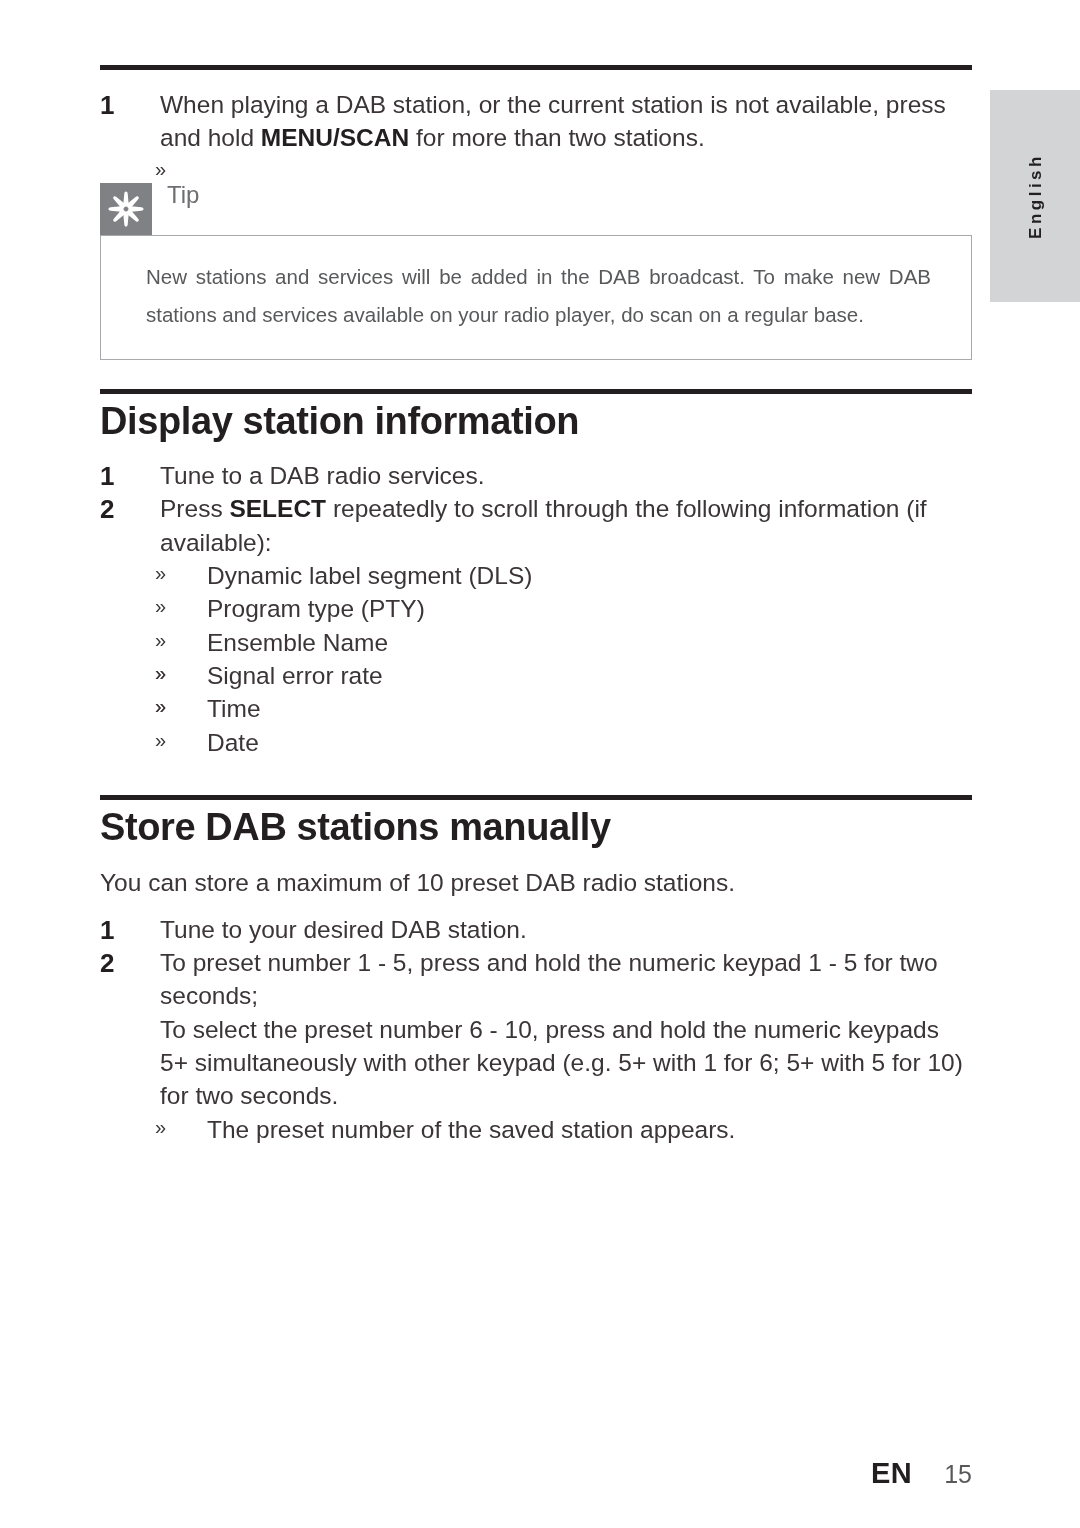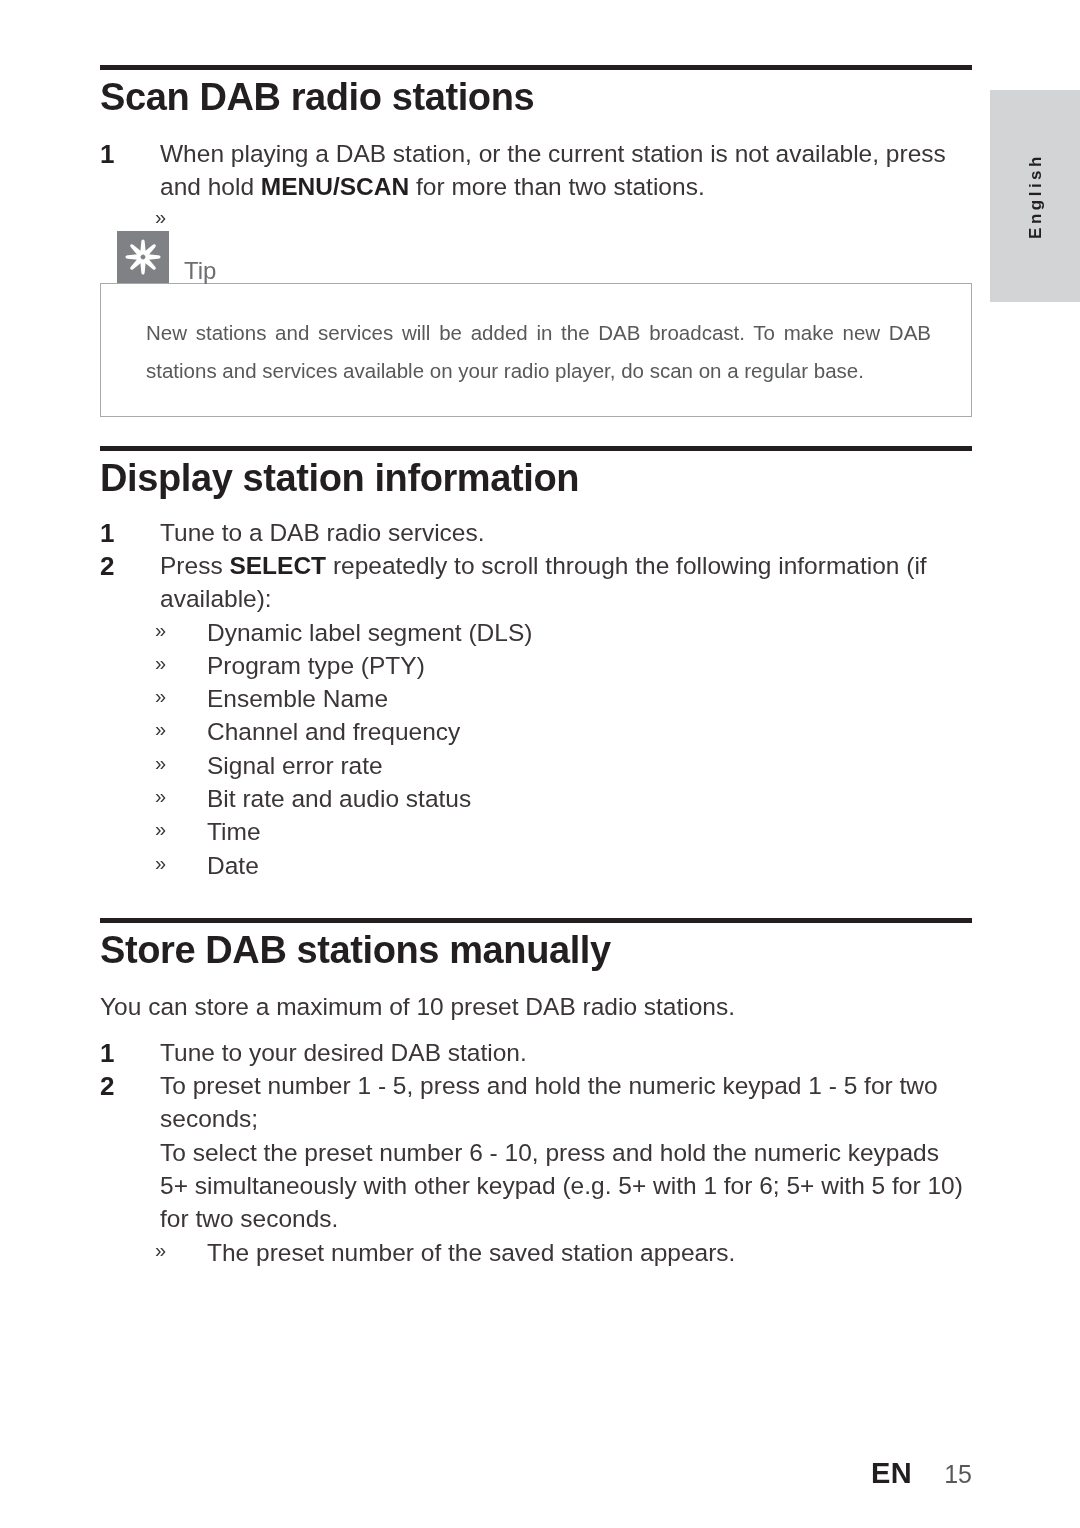--- a/index.html
+++ b/index.html
@@ -121,43 +121,42 @@
     margin: 0;
   }
 
   
   .tipbox {
     position: relative;
     width: 872px;
   }
   .tip-head {
     display: flex;
-    align-items: flex-end;
+    align-items: flex-start;
     height: 52px;
-    margin-left: 17px;
   }
   .tip-icon-box {
     width: 52px;
     height: 52px;
     background: #808184;
     display: flex;
     align-items: center;
     justify-content: center;
     flex: 0 0 auto;
   }
   .tip-label {
     font-size: 24px;
     color: #6d6e71;
     margin-left: 15px;
     line-height: 1;
   }
   .tip-body {
     border: 1.5px solid #a7a9ac;
     border-top: 1.5px solid #a7a9ac;
-    padding: 30px 40px 26px 45px;
+    padding: 22px 40px 26px 45px;
     box-sizing: border-box;
     width: 872px;
   }
   .tip-body p {
     margin: 0;
     font-size: 20.5px;
     line-height: 1.85;
     color: #58595b;
     text-align: justify;
     text-align-last: left;
@@ -189,21 +188,20 @@
 <div class="page">
 
   <div class="lang-tab">
     <span class="lang-text">English</span>
   </div>
 
   <div class="content">
 
     <div style="height:65px"></div>
     <div class="rule"></div>
-    <h2 class="heading">Scan DAB radio stations</h2>
 
     <div style="height:18px"></div>
     <p class="step">
       <span class="num">1</span><span>When playing a DAB station, or the current station is not available, press and hold </span><b class="kbd">MENU/SCAN</b><span> for more than two stations.</span>
     </p>
 
     <p class="subbullet">
       <span class="chev">»</span>
     </p>
 
@@ -264,27 +262,27 @@
     <p class="subbullet">
       <span class="chev">»</span><span>Dynamic label segment (DLS)</span>
     </p>
     <p class="subbullet">
       <span class="chev">»</span><span>Program type (PTY)</span>
     </p>
     <p class="subbullet">
       <span class="chev">»</span><span>Ensemble Name</span>
     </p>
     <p class="subbullet">
-      <span class="chev">»</span><span>Channel and frequency</span>
+      <span class="chev">»</span>
     </p>
     <p class="subbullet">
       <span class="chev">»</span><span>Signal error rate</span>
     </p>
     <p class="subbullet">
-      <span class="chev">»</span><span>Bit rate and audio status</span>
+      <span class="chev">»</span>
     </p>
     <p class="subbullet">
       <span class="chev">»</span><span>Time</span>
     </p>
     <p class="subbullet">
       <span class="chev">»</span><span>Date</span>
     </p>
 
     <div style="height:36px"></div>
     <div class="rule"></div>

